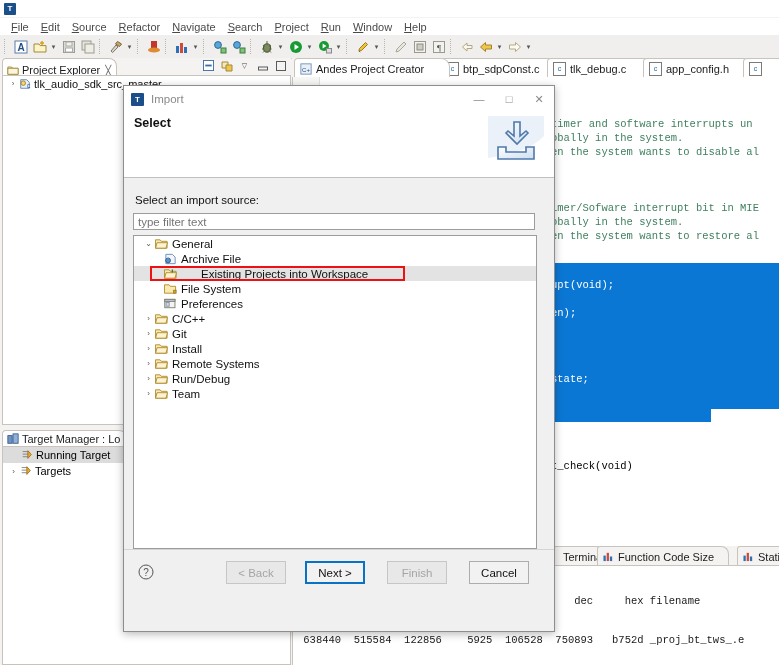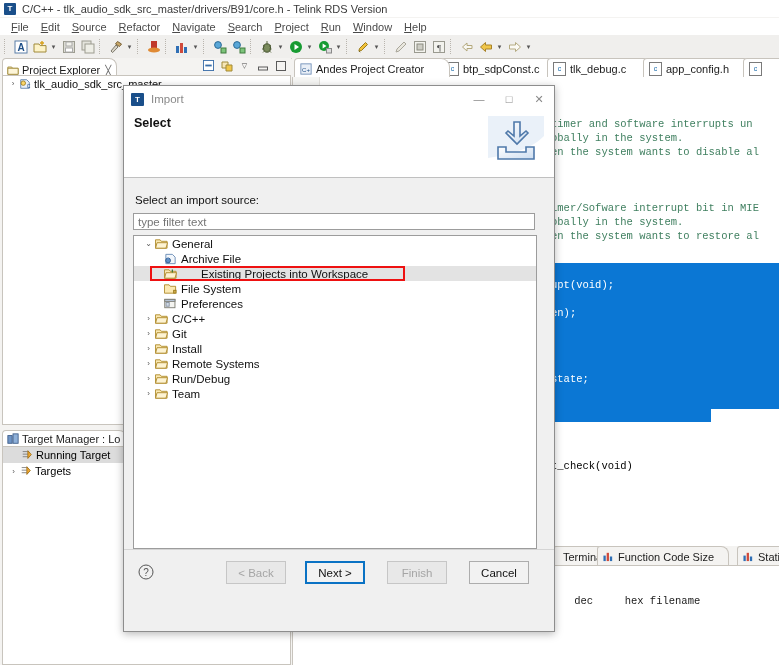--- a/index.html
+++ b/index.html
@@ -210,21 +210,20 @@
   .dbtn.primary{background:#f2f2f2;border:2px solid #0a72c4;}
   .dbtn.plain{background:#f2f2f2;border:1px solid #adadad;}
 </style>
 </head>
 <body>
 
 <div id="app">
 
   <div class="titlebar">
     <div class="tb-logo">T</div>
-    <div class="tb-title">C/C++ - tlk_audio_sdk_src_master/drivers/B91/core.h - Telink RDS Version</div>
   </div>
 
   <div class="menubar">
     <div class="menu-item">File</div>
     <div class="menu-item">Edit</div>
     <div class="menu-item">Source</div>
     <div class="menu-item">Refactor</div>
     <div class="menu-item">Navigate</div>
     <div class="menu-item">Search</div>
     <div class="menu-item">Project</div>
@@ -565,20 +564,21 @@
               <rect x="4" y="2" width="2.5" height="9" fill="#d04a3b"></rect>
               <rect x="7.5" y="6" width="2.5" height="5" fill="#2f6fb5"></rect>
             </svg>
         </span>
         <span class="bt-label">Static Sta</span>
       </div>
     </div>
 
     <div class="console">
       <div class="cline">   text    code  rodata    data     bss     dec     hex filename</div>
+      <div class="cline"> 638440  515584  122856    5925  106528  750893   b752d _proj_bt_tws_.e</div>
       
     </div>
   </div>
 
   <div class="dialog">
 
     <div class="dlg-title">
       <div class="dlg-logo">T</div>
       <div class="dlg-title-text">Import</div>
       <div class="dlg-wbtns">

